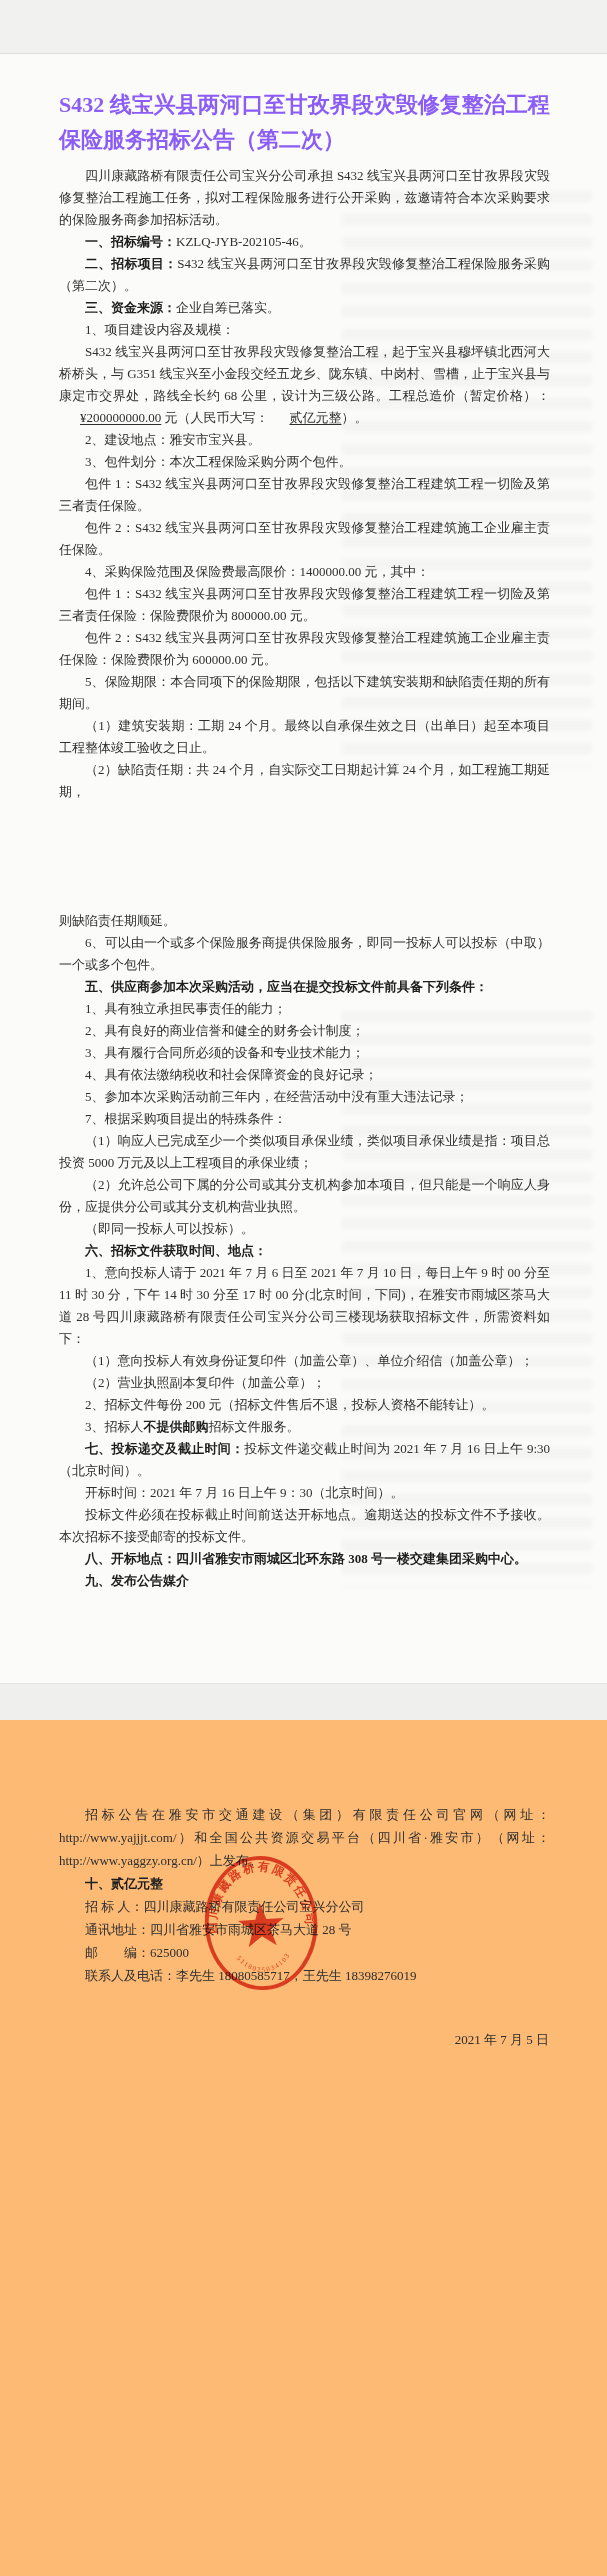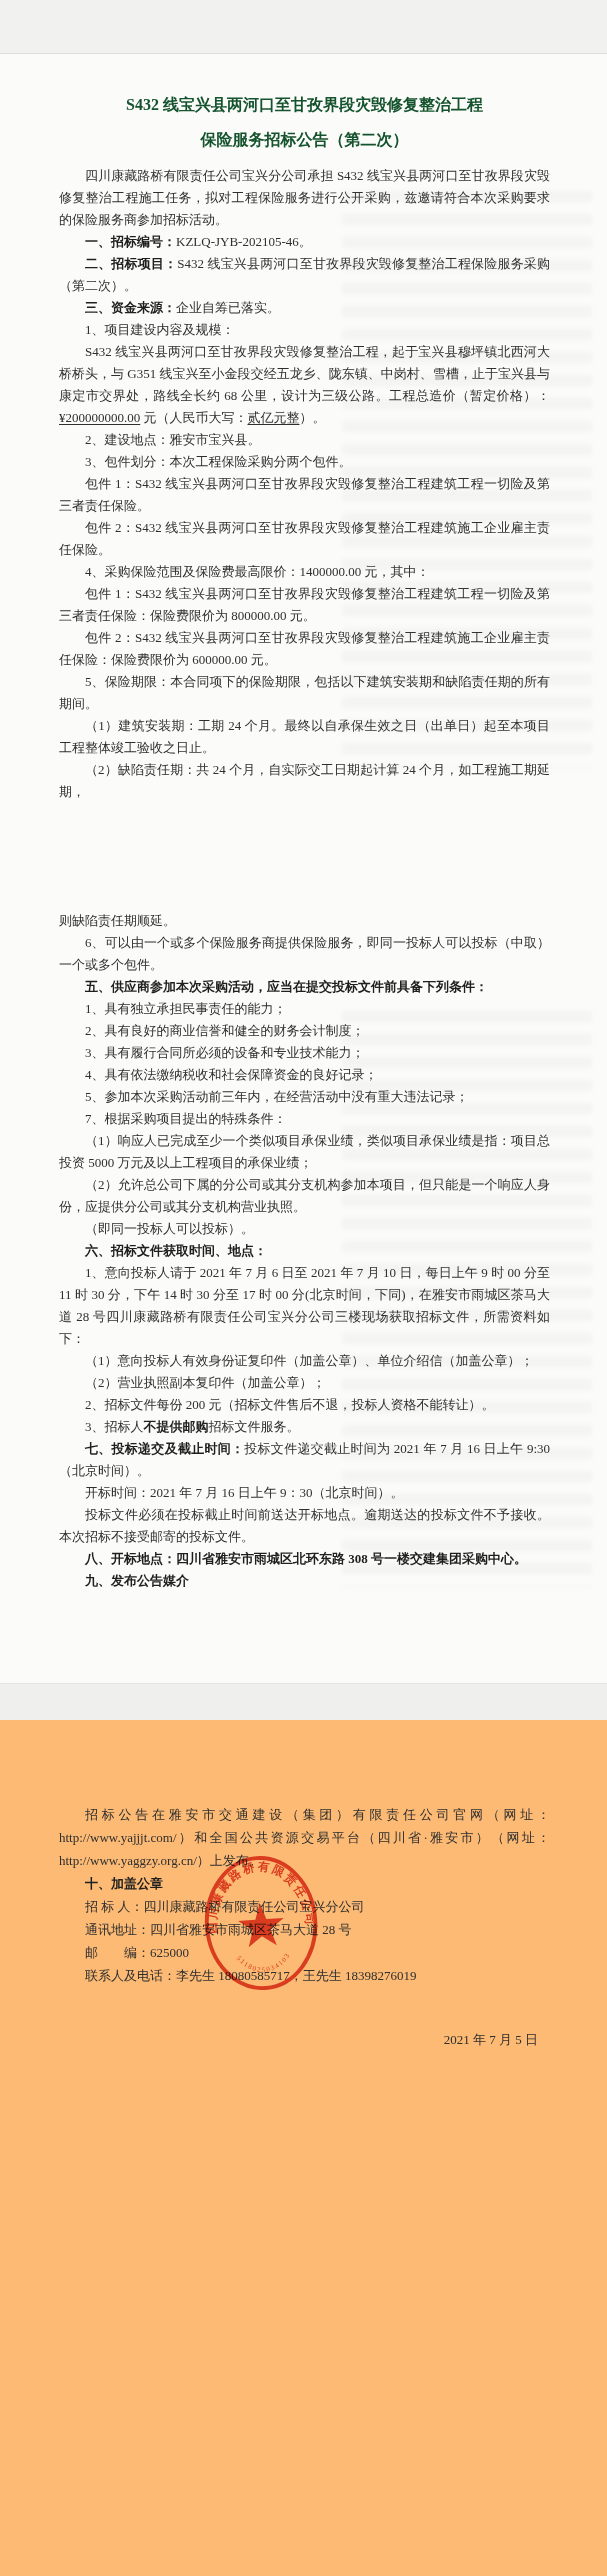--- a/index.html
+++ b/index.html
@@ -19,29 +19,29 @@
   .page-2{top:874px;height:810px;border-bottom:0.8px solid #e4e4e1;}
   .page-3{top:1720px;height:856px;background:#fdba74;}
   
   .page-1::after,.page-2::after{
     content:"";position:absolute;right:15px;top:137px;width:250px;height:577px;
     background:repeating-linear-gradient(180deg,rgba(120,120,130,0.05) 0 10.6px,rgba(0,0,0,0) 10.6px 23px);
     filter:blur(2.3px);pointer-events:none;
   }
   .content{margin:0 57px 0 59px;font-size:13px;line-height:22px;text-align:justify;}
   .content-p3{line-height:23px;}
-  .doc-title{font-weight:bold;font-size:16px;line-height:35px;text-align:center;text-indent:0;margin:0;color:#14532d;}
+  .doc-title{font-weight:bold;font-size:22px;line-height:35px;text-indent:0;margin:0;color:#8b5cf6;}
   .title-block{padding-top:33px;margin-bottom:7.6px;}
   .p{margin:0;text-indent:2em;}
   .noindent{text-indent:0;}
   .b{font-weight:bold;color:#1f1f1f;}
-  .u{text-decoration:underline;text-underline-offset:2.3px;}
+  .u{text-decoration:underline;text-underline-offset:2.3px;margin-left:21px;}
   .pad-top-p2{padding-top:36px;}
   .pad-top-p3{padding-top:83px;}
-  .date-line{margin:41px 12px 0 0;text-align:right;text-indent:0;}
+  .date-line{margin:41px 1px 0 0;text-align:right;text-indent:0;}
   .stamp{
     position:absolute;left:202px;top:1851px;width:118px;height:141px;
     mix-blend-mode:multiply;opacity:0.88;transform:rotate(-4deg);
     color:#d63a29;
   }
   .stamp svg{width:100%;height:100%;}
 </style>
 </head>
 <body>
 
@@ -96,21 +96,21 @@
     <p class="p">开标时间：2021 年 7 月 16 日上午 9：30（北京时间）。</p>
     <p class="p">投标文件必须在投标截止时间前送达开标地点。逾期送达的投标文件不予接收。本次招标不接受邮寄的投标文件。</p>
     <p class="p b"><span>八、开标地点：</span><span>四川省雅安市雨城区北环东路 308 号一楼交建集团采购中心。</span></p>
     <p class="p b">九、发布公告媒介</p>
   </div>
 </div>
 
 <div class="page page-3">
   <div class="content content-p3 pad-top-p3">
     <p class="p">招标公告在雅安市交通建设（集团）有限责任公司官网（网址：http://www.yajjjt.com/）和全国公共资源交易平台（四川省·雅安市）（网址：http://www.yaggzy.org.cn/）上发布。</p>
-    <p class="p b">十、加盖公章</p>
+    <p class="p b">十、贰亿元整</p>
     <p class="p"><span>招 标 人：</span><span>四川康藏路桥有限责任公司宝兴分公司</span></p>
     <p class="p"><span>通讯地址：</span><span>四川省雅安市雨城区茶马大道 28 号</span></p>
     <p class="p"><span>邮　　编：</span><span>625000</span></p>
     <p class="p"><span>联系人及电话：</span><span>李先生 18080585717，王先生 18398276019</span></p>
     <p class="date-line">2021 年 7 月 5 日</p>
   </div>
 </div>
 
 <div class="stamp">
   <svg viewBox="0 0 152 182">

